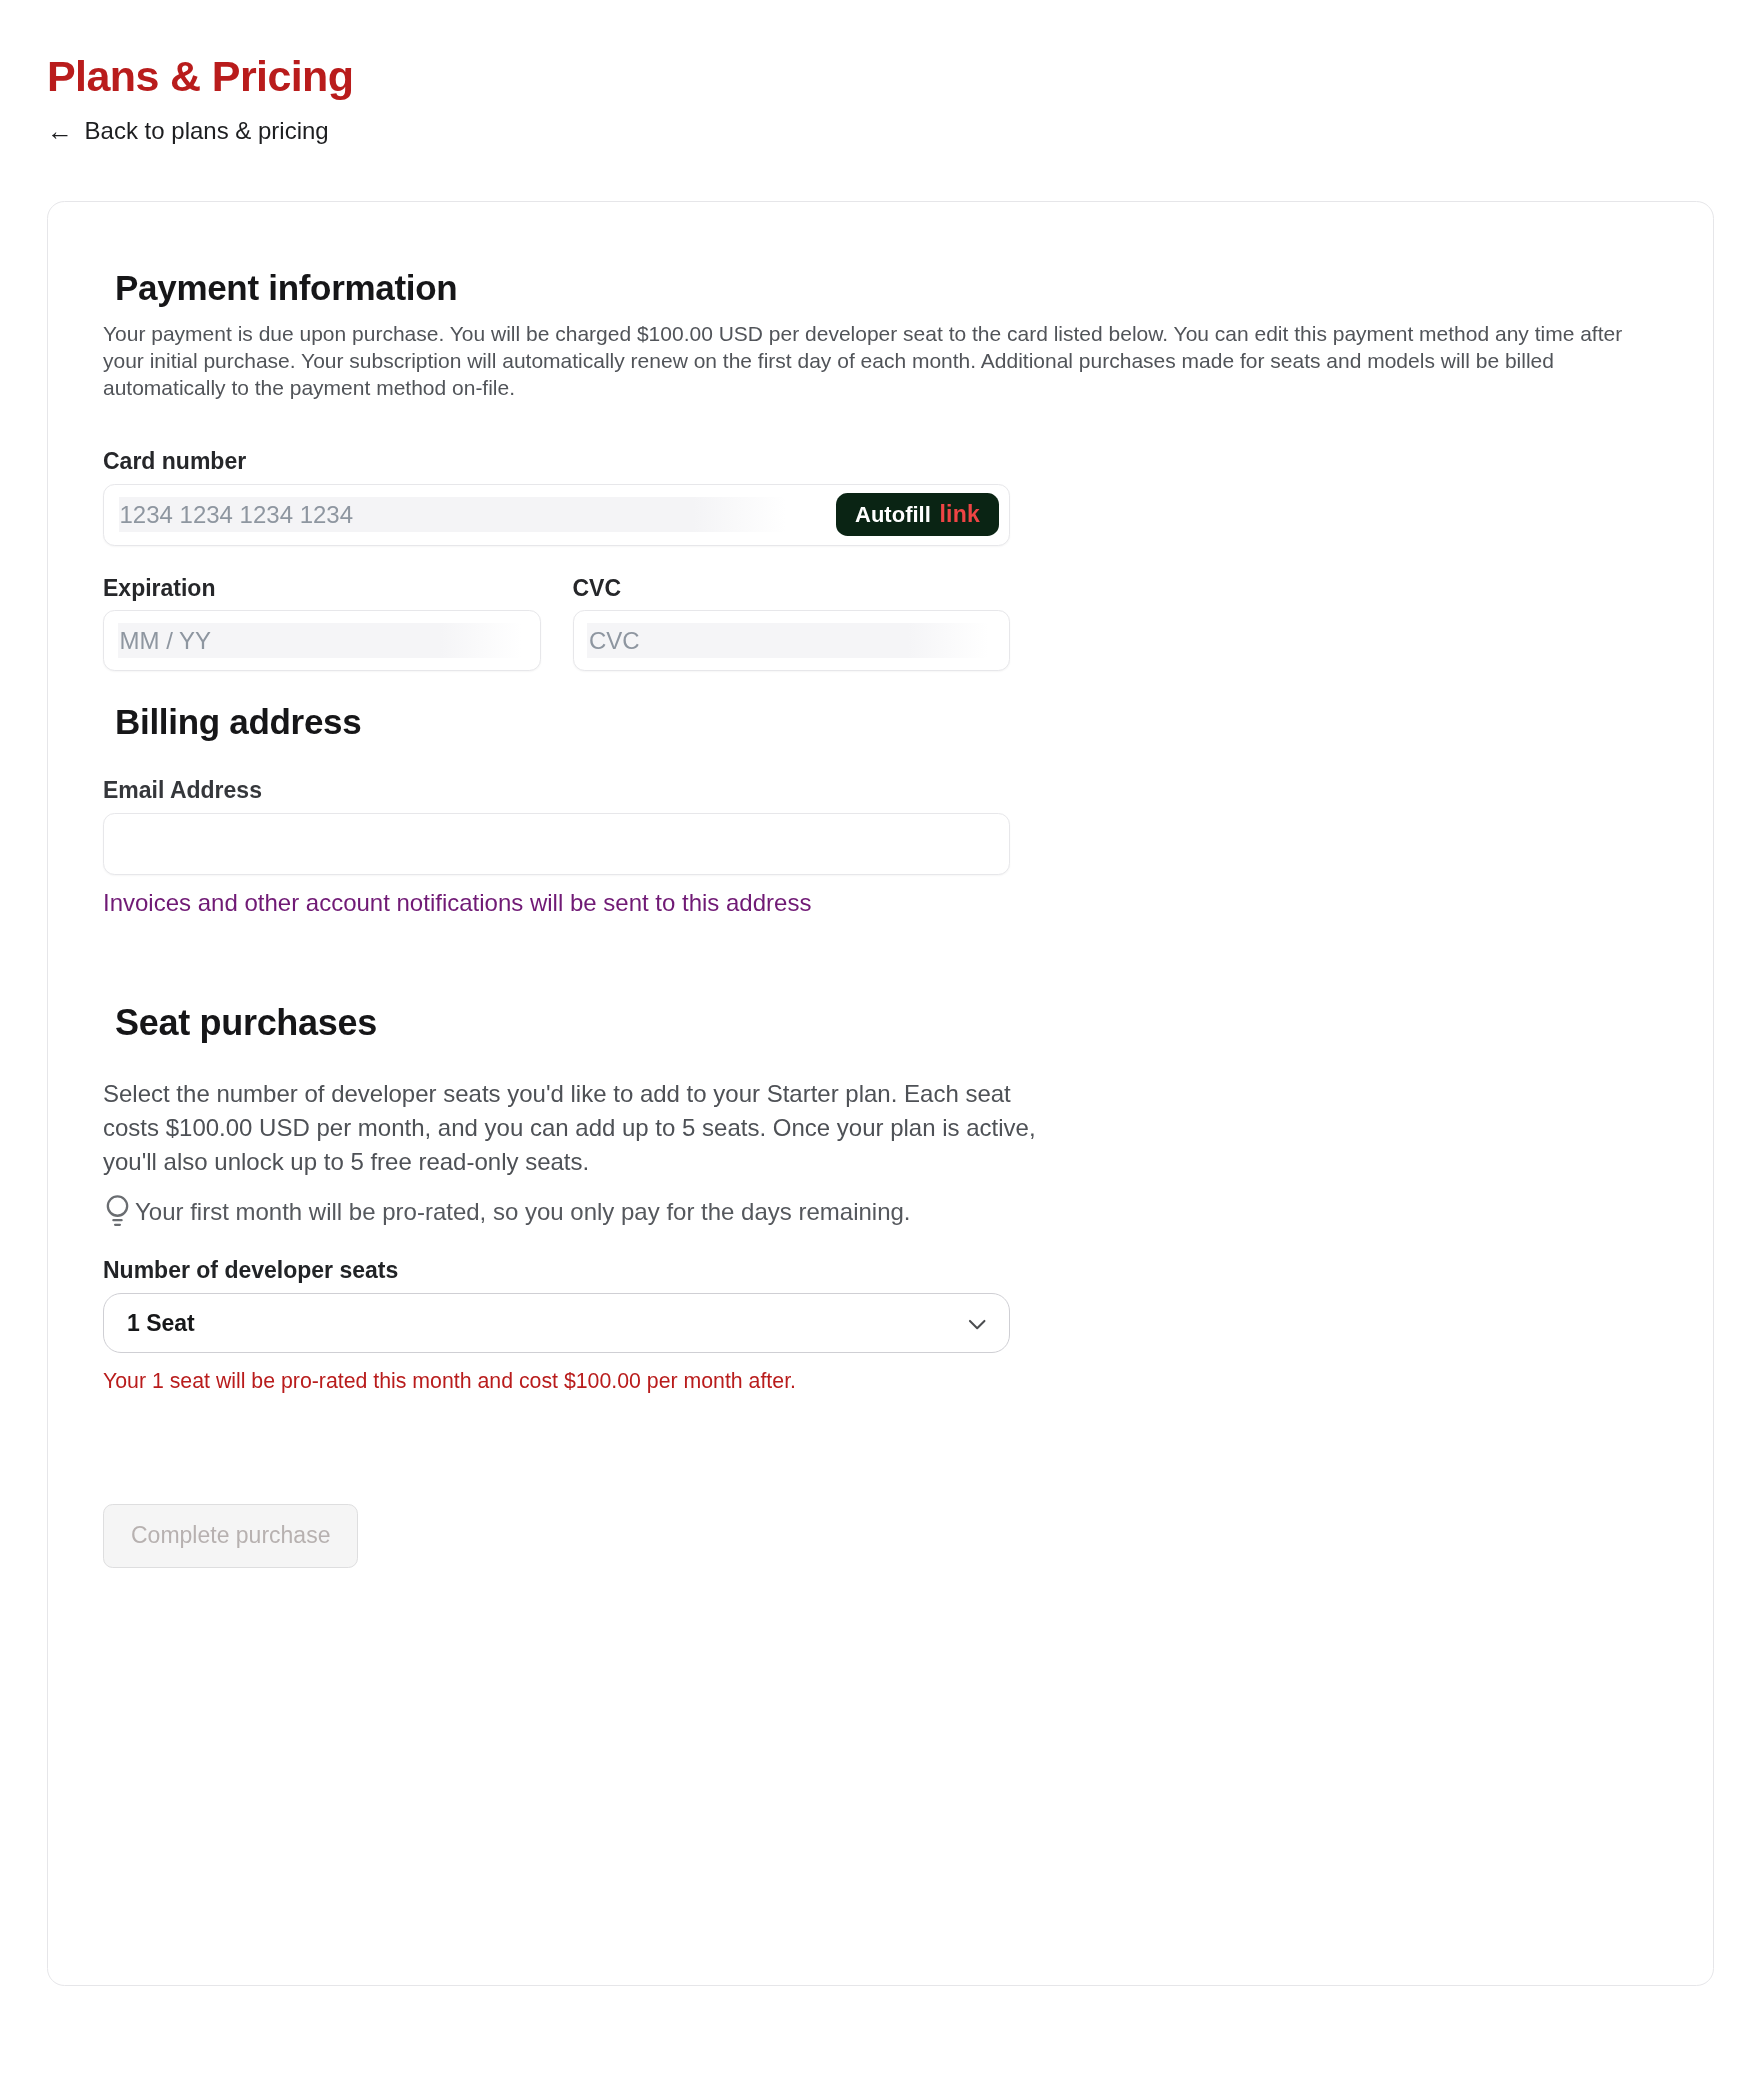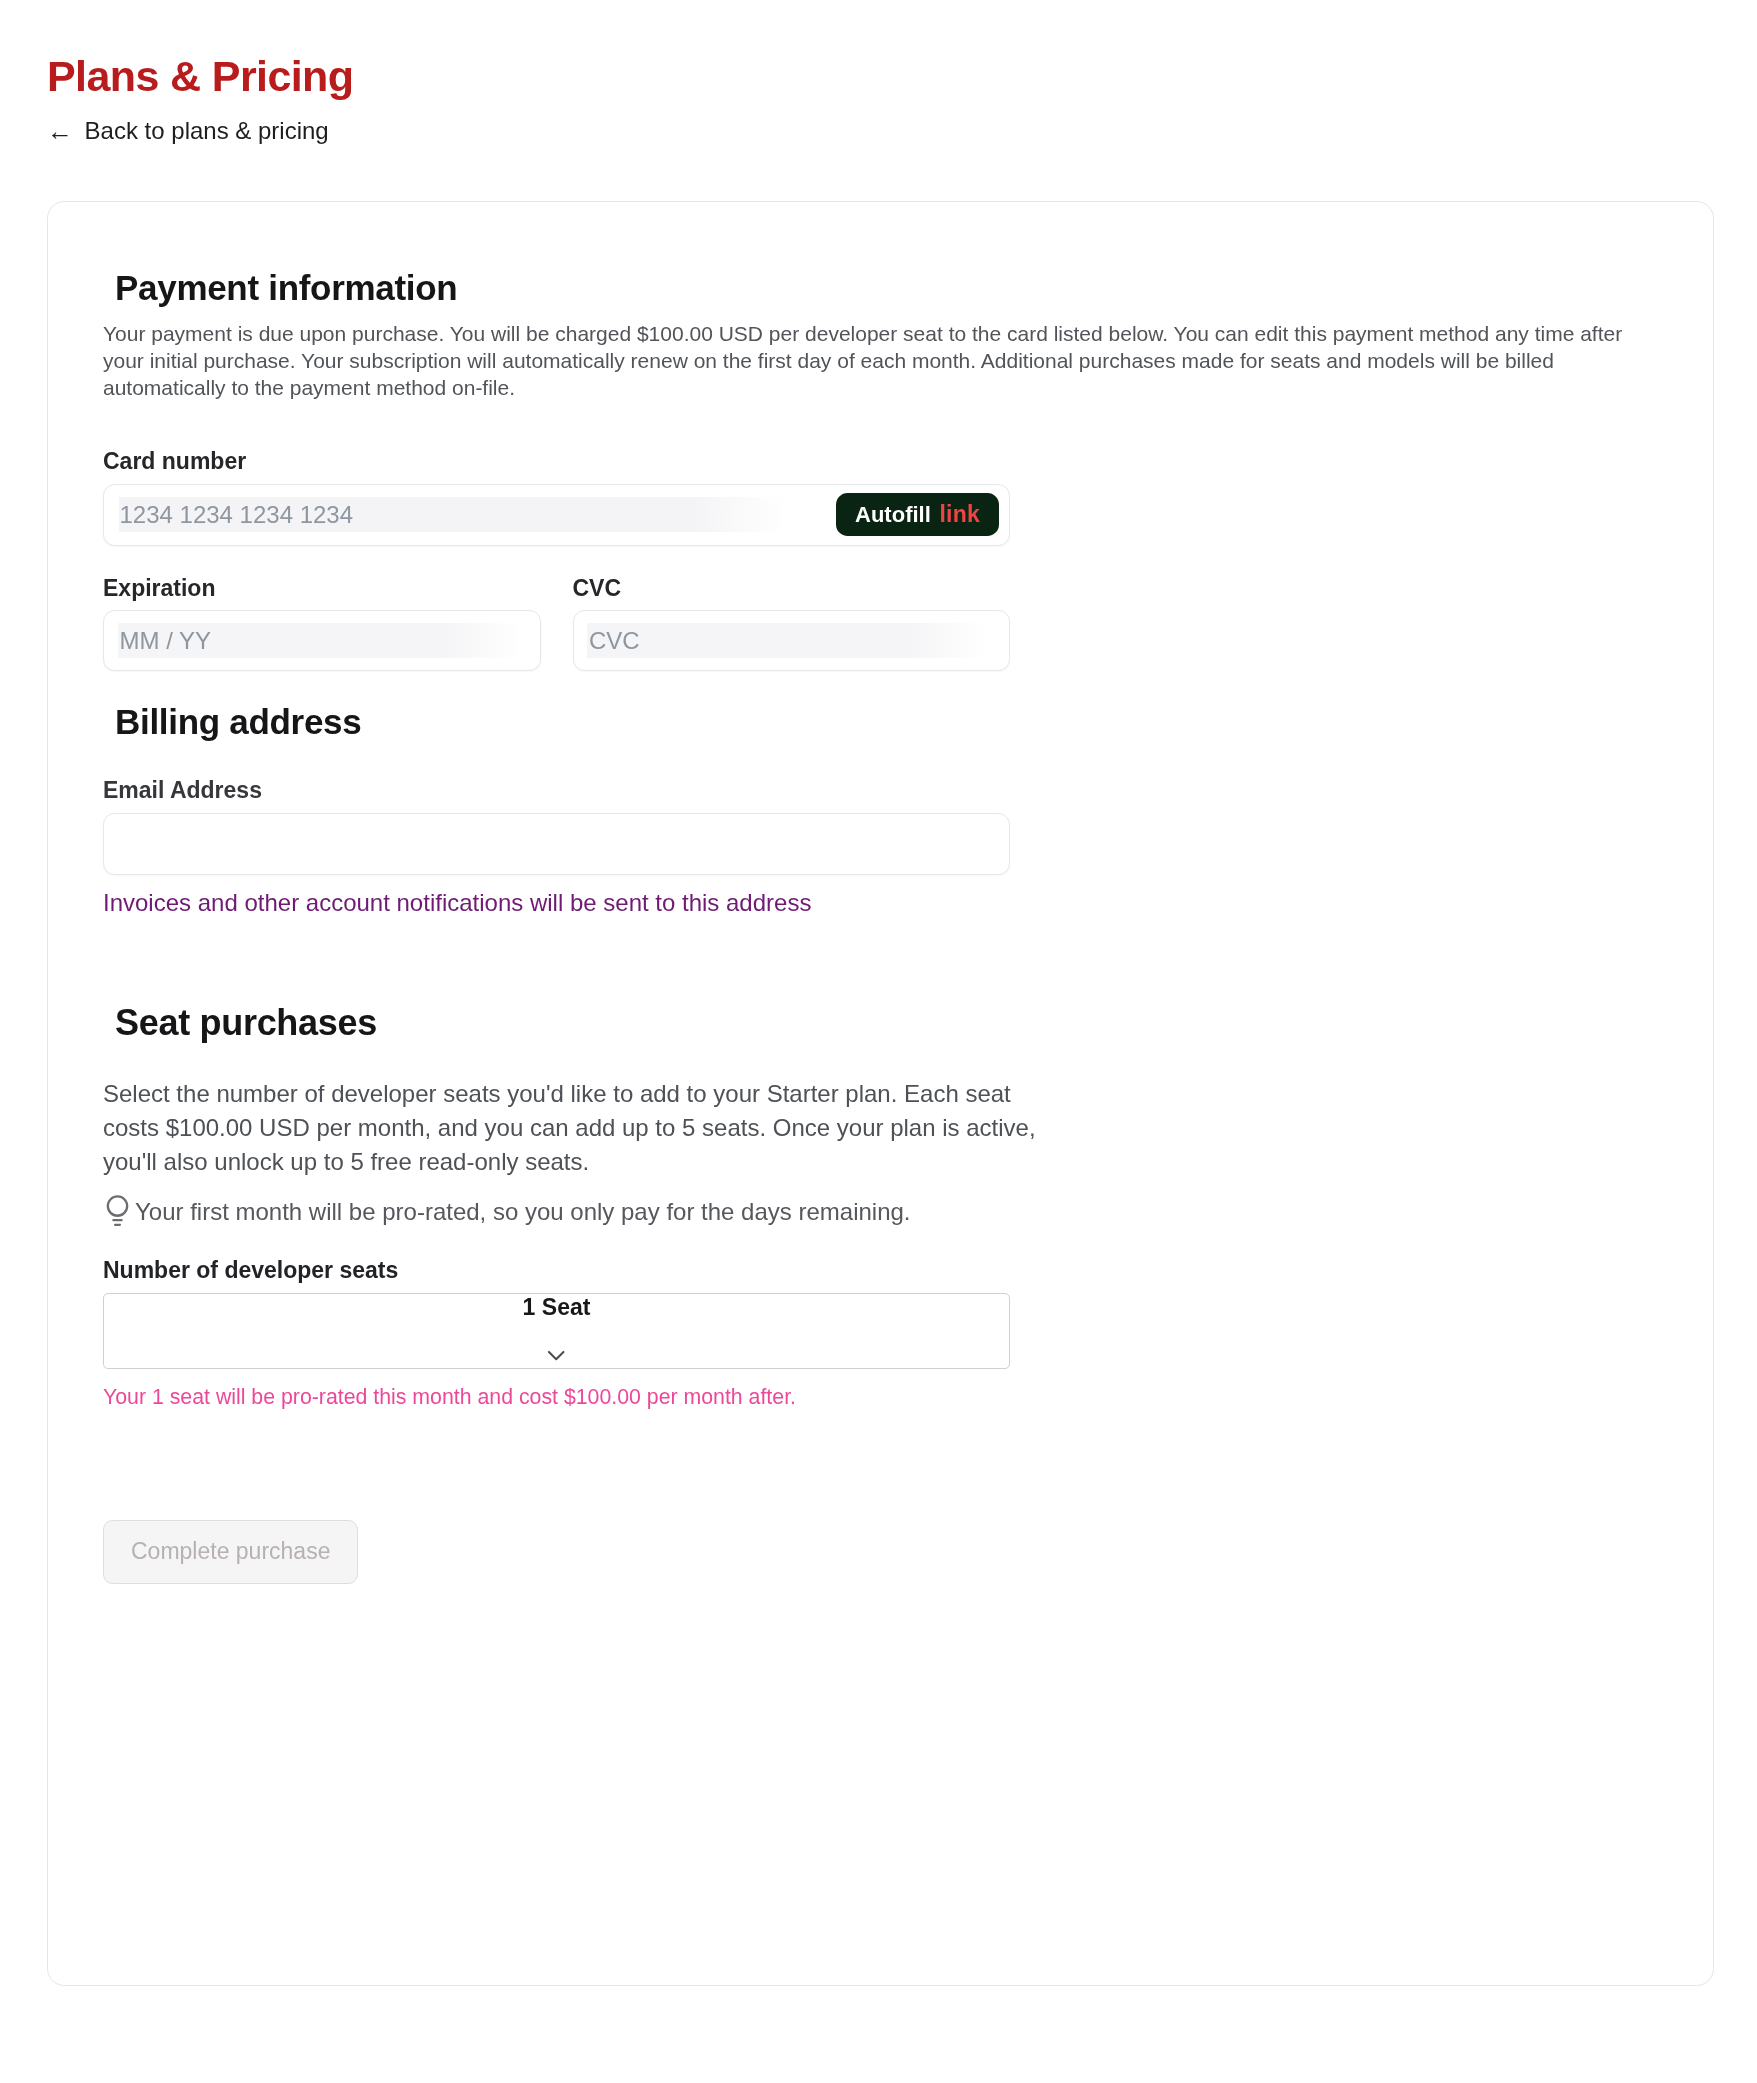--- a/index.html
+++ b/index.html
@@ -123,27 +123,27 @@
     font-size:24px; line-height:34px; color:#4e5156;
   }
   .tip-row {
     margin-top:14.6px; display:flex; align-items:center; gap:3px;
     font-size:24px; color:#55585d; max-width:936px;
   }
   .tip-row svg { flex:0 0 auto; display:block; }
 
   .seat-label { display:block; margin:27px 0 0; font-size:23px; font-weight:700; color:#212326; }
   .seat-select {
-    margin-top:8.7px; width:907px; height:76px; background:#fff;
-    border:1.5px solid #cfcfd4; border-radius:5px;
+    margin-top:8.7px; width:907px; height:60px; background:#fff;
+    border:1.5px solid #cfcfd4; border-radius:18px;
     display:flex; align-items:center; justify-content:space-between;
     padding:0 23px; cursor:pointer;
-    font-size:23px; font-weight:700; color:#17181a;flex-direction:column;
-  }
-  .seat-helper { margin-top:15.5px; font-size:21.3px; color:#ec4899; }
+    font-size:23px; font-weight:700; color:#17181a;
+  }
+  .seat-helper { margin-top:15.5px; font-size:21.3px; color:#b91c1c; }
 
   .submit-btn {
     margin-top:89px; height:64px; padding:0 27px;
     background:#f5f5f5; border:1.5px solid #dededf; border-radius:9.7px;
     font-family:"Liberation Sans", sans-serif;
     font-size:23px; color:#b7b1b0; cursor:default;
   }
 </style>
 </head>
 <body>

